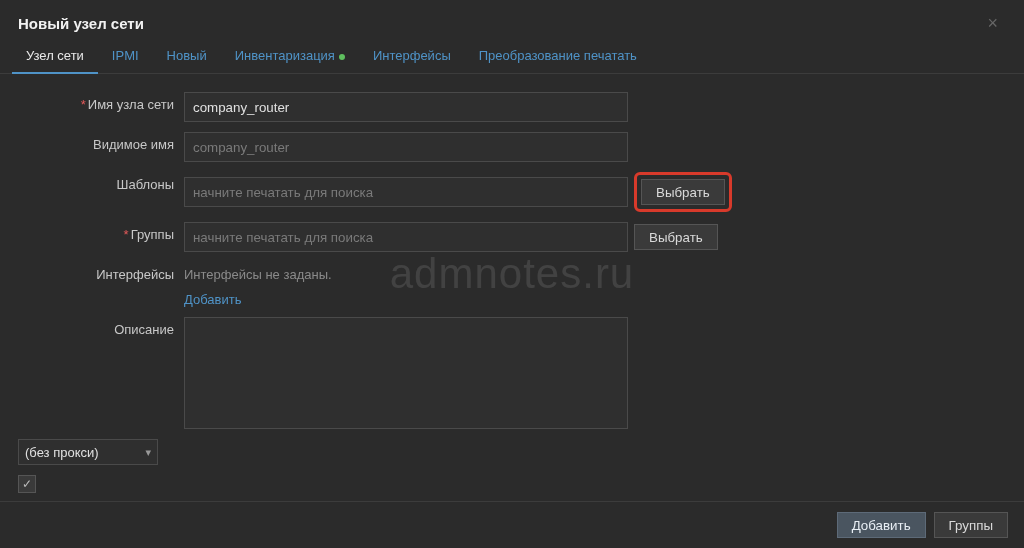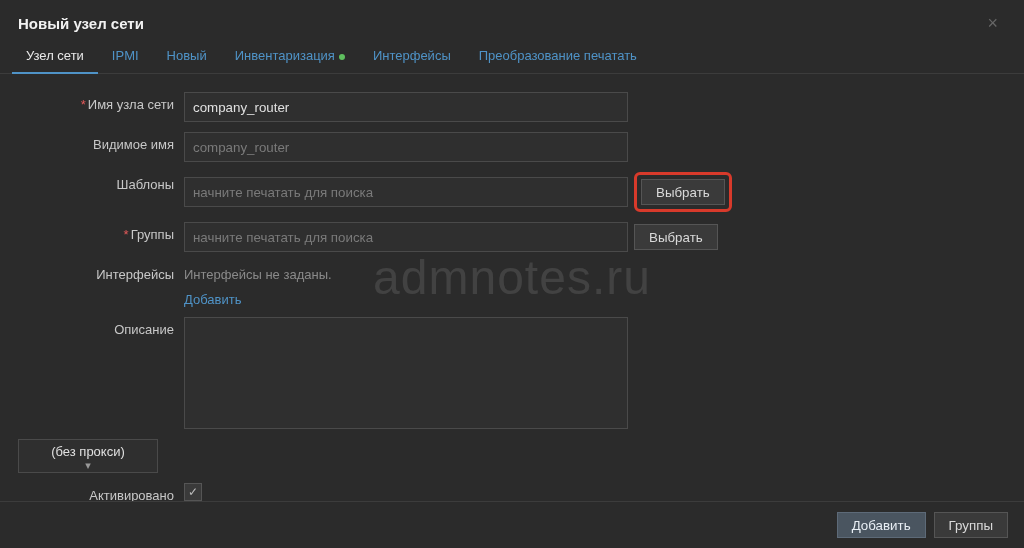--- a/index.html
+++ b/index.html
@@ -110,26 +110,25 @@
     border: 1px solid #4a4a4a;
     width: 444px;
     height: 112px;
     resize: none;
   }
   .select {
     background: #2f2f2f;
     border: 1px solid #4a4a4a;
     color: #e0e0e0;
     padding: 4px 6px;
-    height: 34px;
+    height: 26px;
     width: 140px;
     display: flex;
     justify-content: space-between;
     align-items: center;
-    flex-direction: column;
   }
   .chev { color: #999; font-size: 11px; }
   .chk {
     width: 18px; height: 18px;
     background: #3a3a3a;
     border: 1px solid #555;
     display: flex;
     align-items: center;
     justify-content: center;
     color: #bbb;
@@ -151,21 +150,21 @@
     display: flex;
     justify-content: flex-end;
     gap: 8px;
     background: #2b2b2b;
   }
   .watermark {
     position: absolute;
     top: 250px;
     left: 0; right: 0;
     text-align: center;
-    font-size: 48px;
+    font-size: 42px;
     color: rgba(170,170,170,0.18);
     font-weight: 300;
     pointer-events: none;
     letter-spacing: 1px;
   }
 </style>
 </head>
 <body>
 
 <div class="dialog-header">
@@ -234,21 +233,20 @@
   <div class="row">
     <div class="ctrl">
       <div class="select">
         <span>(без прокси)</span>
         <span class="chev">▾</span>
       </div>
     </div>
   </div>
 
   <div class="row">
-    <div class="lbl">Активировано</div>
     <div class="ctrl">
       <div class="chk">
         <span>✓</span>
       </div>
     </div>
   </div>
 
 </div>
 
 <div class="watermark">admnotes.ru</div>

